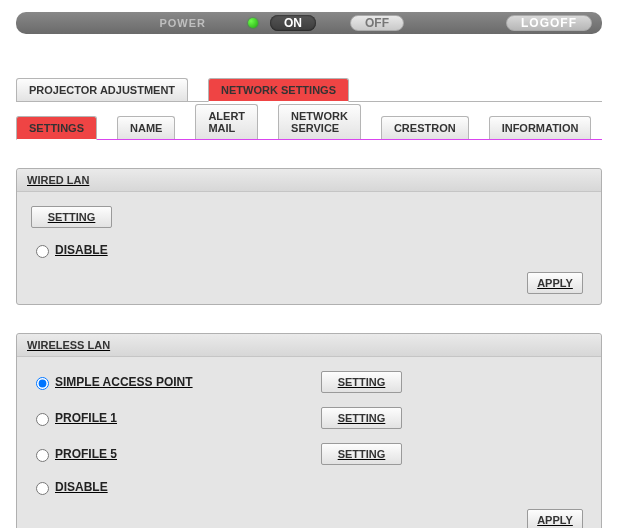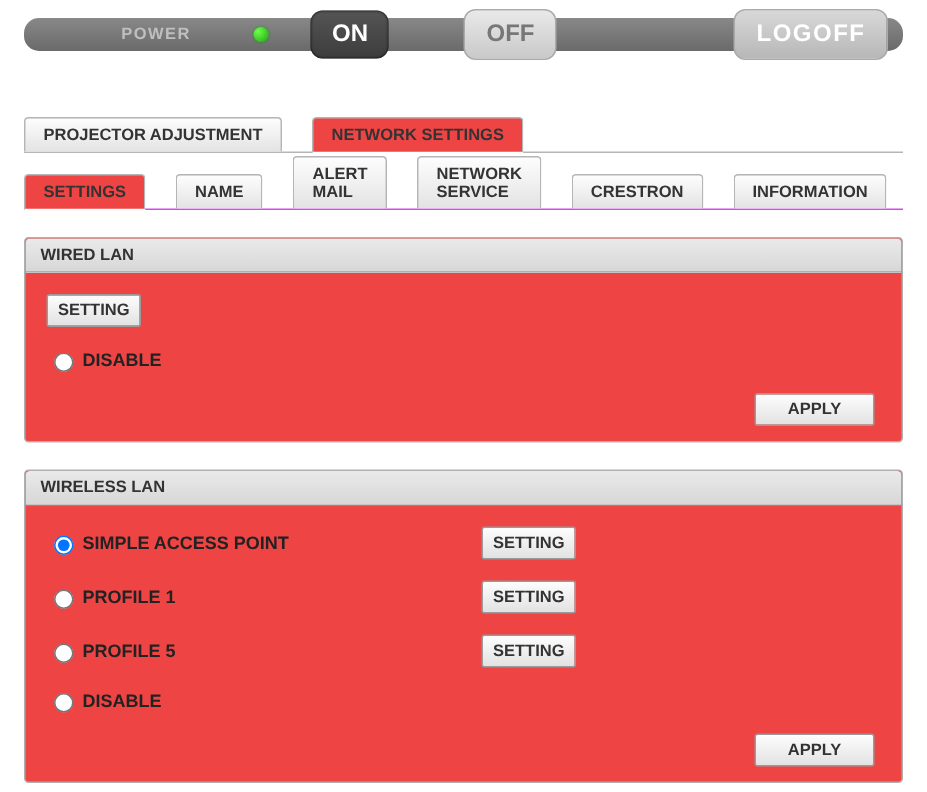--- a/index.html
+++ b/index.html
@@ -33,24 +33,24 @@
   .power-label { margin-right: 14px; color: #bfbfbf; letter-spacing: 1px; }
   .led {
     width: 10px; height: 10px; border-radius: 50%;
     background: radial-gradient(circle at 30% 30%, #6dff4a, #1fa50f);
     margin-right: 6px;
     box-shadow: 0 0 2px #0a0;
   }
   .pill {
     height: 16px;
     border-radius: 8px;
-    padding: 16px 14px;
+    padding: 0 14px;
     display: flex; align-items: center; justify-content: center;
-    font-size: 16px; font-weight: bold;
-    margin-left: 22px;
+    font-size: 12px; font-weight: bold;
+    margin-left: 6px;
     cursor: pointer;
   }
   .pill-on {
     background: linear-gradient(to bottom,#555,#3c3c3c);
     color: #fff;
     box-shadow: inset 0 0 2px #000;
   }
   .pill-off {
     background: linear-gradient(to bottom,#e9e9e9,#c9c9c9);
     color: #777; border:1px solid #aaa;
@@ -83,22 +83,23 @@
   .sub-tabs-wrap { border-bottom: 1px solid #d946ef; display:flex; margin-top:2px; }
   .main-tabs-wrap .tab.active,
   .sub-tabs-wrap .tab.active {
     border-bottom:1px solid #fff; margin-bottom:-1px;
   }
 
   
   .section {
     border: 1px solid #b0b0b0;
     border-radius: 3px;
-    margin-top: 18px;
-    background: #ef4444;
+    margin-top: 28px;
+    background: #e5e5e5;
+    text-decoration: underline;
   }
   .section-head {
     background: linear-gradient(to bottom,#eaeaea,#d7d7d7);
     border-bottom: 1px solid #c5c5c5;
     padding: 5px 10px;
     font-size: 11px; font-weight: bold; color:#333;
     border-radius: 3px 3px 0 0;
   }
   .section-body {
     padding: 14px 14px 10px 14px;
@@ -116,28 +117,28 @@
   .radio-label input { margin-right:6px; }
   .col-left { width: 290px; }
   .btn {
     border: 1px solid #9a9a9a;
     background: linear-gradient(to bottom,#fdfdfd,#e2e2e2);
     border-radius: 2px;
     padding: 4px 0;
     font-size: 11px; font-weight: bold; color:#333;
     text-align:center;
     cursor: pointer;
-    width: 63px;
+    width: 81px;
   }
   .apply-row {
     display:flex; justify-content:flex-end;
     margin-top: 4px;
     padding-right: 4px;
   }
-  .apply-row .btn { width: 80px; }
+  .apply-row .btn { width: 56px; }
   .copyright {
     text-align: left;
     font-size: 11px;
     font-weight: bold;
     margin-top: 16px;
     color:#222;
     padding-left: 26px;
   }
 </style>
 </head>

